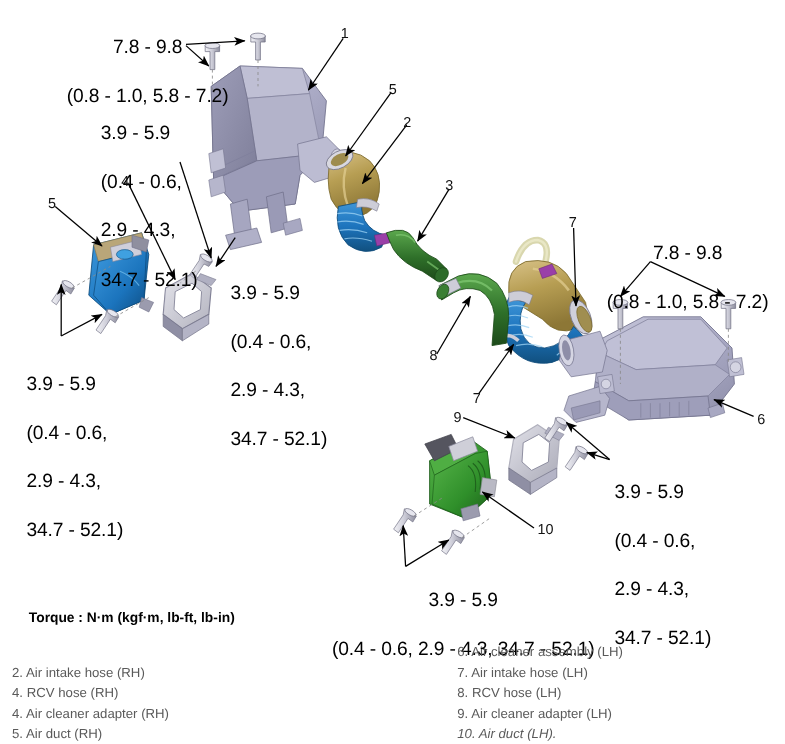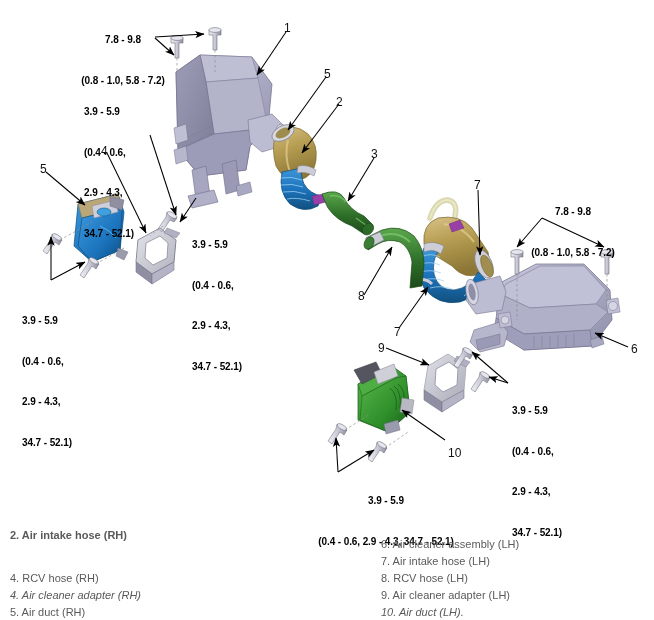--- a/index.html
+++ b/index.html
@@ -11,22 +11,22 @@
     position: relative;
     width: 654px;
     height: 620px;
     background: #ffffff;
     font-family: "Liberation Sans", sans-serif;
     overflow: hidden;
   }
   .torque-label {
     position: absolute;
     font-family: "Liberation Sans", sans-serif;
-    font-size: 10px;
-    font-weight: bold;
+    font-size: 16px;
+    font-weight: normal;
     color: #000000;
     line-height: 13.5px;
     white-space: pre;
     letter-spacing: -0.1px;
   }
   .torque-label.ctr { text-align: center; }
   .callout-num {
     position: absolute;
     font-family: "Liberation Sans", sans-serif;
     font-size: 12px;
@@ -423,26 +423,27 @@
   <div class="callout-num" style="left:336px; top:96px;">2</div>
   <div class="callout-num" style="left:371px; top:148px;">3</div>
   <div class="callout-num" style="left:101px; top:145px;">4</div>
   <div class="callout-num" style="left:40px; top:163px;">5</div>
   <div class="callout-num" style="left:324px; top:68px;">5</div>
   <div class="callout-num" style="left:631px; top:343px;">6</div>
   <div class="callout-num" style="left:474px; top:179px;">7</div>
   <div class="callout-num" style="left:394px; top:326px;">7</div>
   <div class="callout-num" style="left:358px; top:290px;">8</div>
   <div class="callout-num" style="left:378px; top:342px;">9</div>
-  <div class="callout-num" style="left:448px; top:435px;margin-top:12px;">10</div>
-
-
-  <div class="legend-item" style="left:10px; top:529px;font-weight:bold;">2. Air intake hose (RH)</div>
+  <div class="callout-num" style="left:448px; top:435px;">10</div>
+
+  <div class="legend-title" style="left:24px; top:509px;">Torque : N·m (kgf·m, lb-ft, lb-in)</div>
+
+  <div class="legend-item" style="left:10px; top:555px;">2. Air intake hose (RH)</div>
   <div class="legend-item" style="left:10px; top:572px;">4. RCV hose (RH)</div>
-  <div class="legend-item" style="left:10px; top:589px;font-style:italic;">4. Air cleaner adapter (RH)</div>
+  <div class="legend-item" style="left:10px; top:589px;">4. Air cleaner adapter (RH)</div>
   <div class="legend-item" style="left:10px; top:606px;">5. Air duct (RH)</div>
 
   <div class="legend-item" style="left:381px; top:538px;">6. Air cleaner assembly (LH)</div>
   <div class="legend-item" style="left:381px; top:555px;">7. Air intake hose (LH)</div>
   <div class="legend-item" style="left:381px; top:572px;">8. RCV hose (LH)</div>
   <div class="legend-item" style="left:381px; top:589px;">9. Air cleaner adapter (LH)</div>
   <div class="legend-item" style="left:381px; top:606px;font-style:italic;">10. Air duct (LH).</div>
 
 </div>
 

